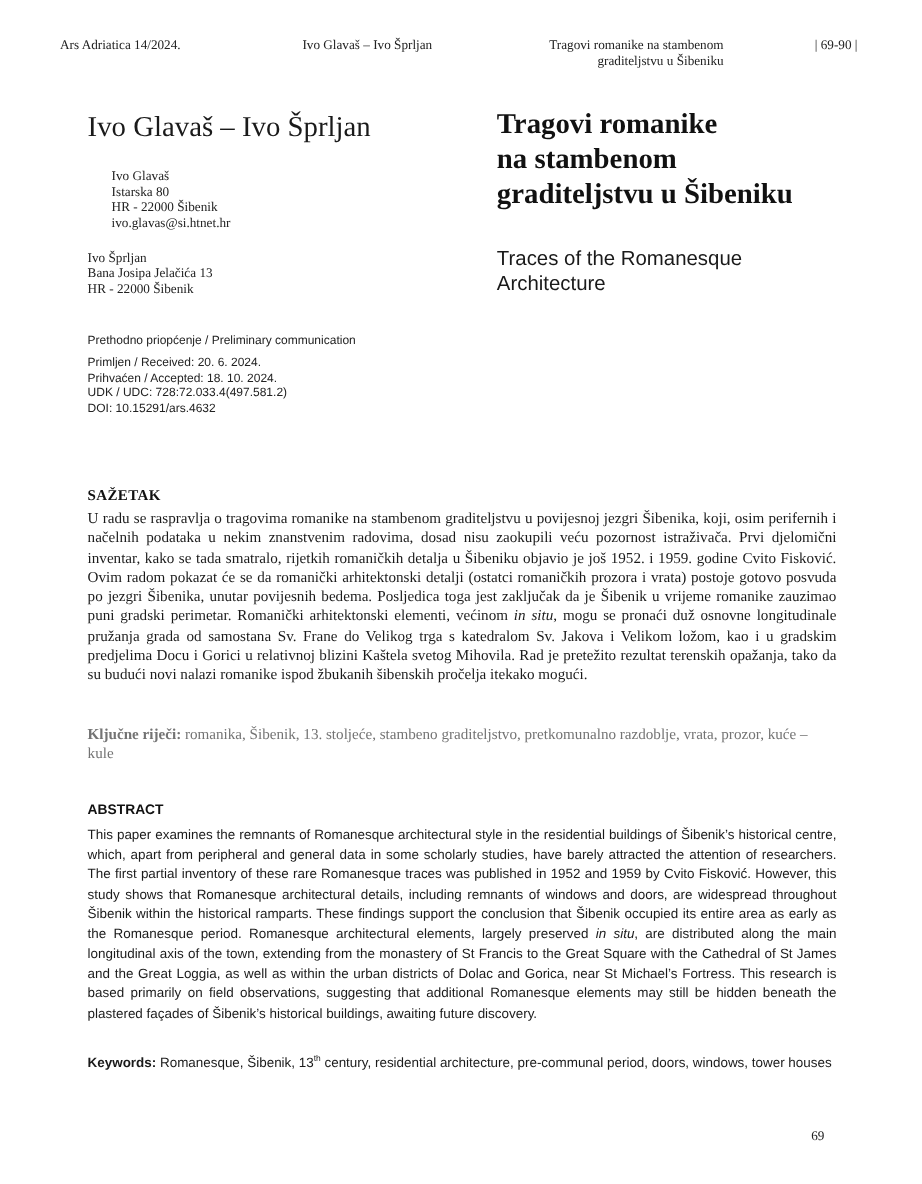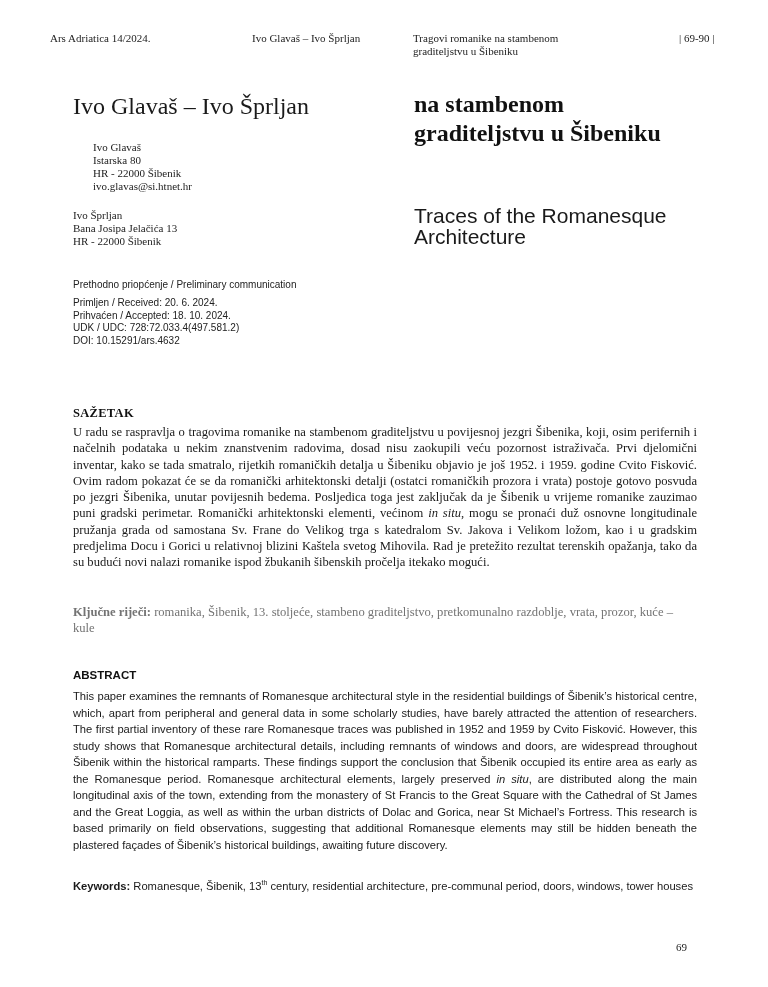--- a/index.html
+++ b/index.html
@@ -1,38 +1,38 @@
 <!DOCTYPE html>
 <html><head>
 <meta charset="utf-8">
 <style>
   html, body { margin:0; padding:0; background:#ffffff; }
   body { width:768px; height:987px; position:relative; overflow:hidden; color:#1a1a1a; }
 
-  .running-head { position:absolute; top:32px; left:0; width:768px; height:30px; font-family:"Liberation Serif", serif; font-size:11px; line-height:13px; color:#222; }
+  .running-head { position:absolute; top:32px; left:0; width:768px; height:30px; font-family:"Liberation Serif", serif; font-size:11px; line-height:13px; color:#222;text-align:right; }
   .rh-journal { position:absolute; left:50px; top:0; }
   .rh-authors { position:absolute; left:252px; top:0; }
   .rh-title { position:absolute; left:413px; top:0; width:190px; }
   .rh-pages { position:absolute; left:679px; top:0; }
 
   .authors-heading { position:absolute; left:73px; top:92px; font-family:"Liberation Serif", serif; font-size:24px; line-height:28px; color:#1a1a1a; }
 
   .address { position:absolute; left:73px; font-family:"Liberation Serif", serif; font-size:11px; line-height:13px; color:#222; }
   .address div { white-space:nowrap; }
   .addr1 { top:141px;margin-left:20px; }
   .addr2 { top:209px; }
 
   .meta { position:absolute; left:73px; font-family:"Liberation Sans", sans-serif; font-size:10px; line-height:12.5px; color:#222; }
   .meta-type { top:279px; }
   .meta-list { top:297px; }
   .meta-list div { white-space:nowrap; }
 
   .title-hr { position:absolute; left:414px; top:90px; font-family:"Liberation Serif", serif; font-weight:bold; font-size:24px; line-height:29px; color:#111; }
   .title-hr div { white-space:nowrap; }
-  .title-en { position:absolute; left:414px; top:205px; font-family:"Liberation Sans", sans-serif; font-size:21px; line-height:21px; color:#1a1a1a; }
+  .title-en { position:absolute; left:414px; top:205px; font-family:"Liberation Sans", sans-serif; font-size:17px; line-height:21px; color:#1a1a1a; }
   .title-en div { white-space:nowrap; }
 
   .sec-head-hr { position:absolute; left:73px; top:406px; font-family:"Liberation Serif", serif; font-weight:bold; font-size:12.5px; letter-spacing:0.3px; color:#111;text-align:right; }
   .body-hr { position:absolute; left:73px; top:424px; width:624px; font-family:"Liberation Serif", serif; font-size:12.6px; line-height:16.3px; text-align:justify; color:#1a1a1a; }
   .kw-hr { position:absolute; left:73px; top:604px; width:624px; font-family:"Liberation Serif", serif; font-size:12.6px; line-height:16.3px; color:#737373; }
   .kw-label { font-weight:bold; }
 
   .sec-head-en { position:absolute; left:73px; top:669px; font-family:"Liberation Sans", sans-serif; font-weight:bold; font-size:11.5px; color:#111; }
   .body-en { position:absolute; left:73px; top:688px; width:624px; font-family:"Liberation Sans", sans-serif; font-size:11.2px; line-height:16.5px; text-align:justify; color:#1a1a1a; }
   .kw-en { position:absolute; left:73px; top:878px; width:624px; font-family:"Liberation Sans", sans-serif; font-size:11.2px; line-height:16.5px; color:#1a1a1a; }
@@ -70,20 +70,21 @@
 
 <div class="meta meta-type">Prethodno priopćenje / Preliminary communication</div>
 <div class="meta meta-list">
   <div>Primljen / Received: 20. 6. 2024.</div>
   <div>Prihvaćen / Accepted: 18. 10. 2024.</div>
   <div>UDK / UDC: 728:72.033.4(497.581.2)</div>
   <div>DOI: 10.15291/ars.4632</div>
 </div>
 
 <div class="title-hr">
+  <div>Tragovi romanike</div>
   <div>na stambenom</div>
   <div>graditeljstvu u Šibeniku</div>
 </div>
 
 <div class="title-en">
   <div>Traces of the Romanesque</div>
   <div>Architecture</div>
 </div>
 
 <div class="sec-head-hr">SAŽETAK</div>

